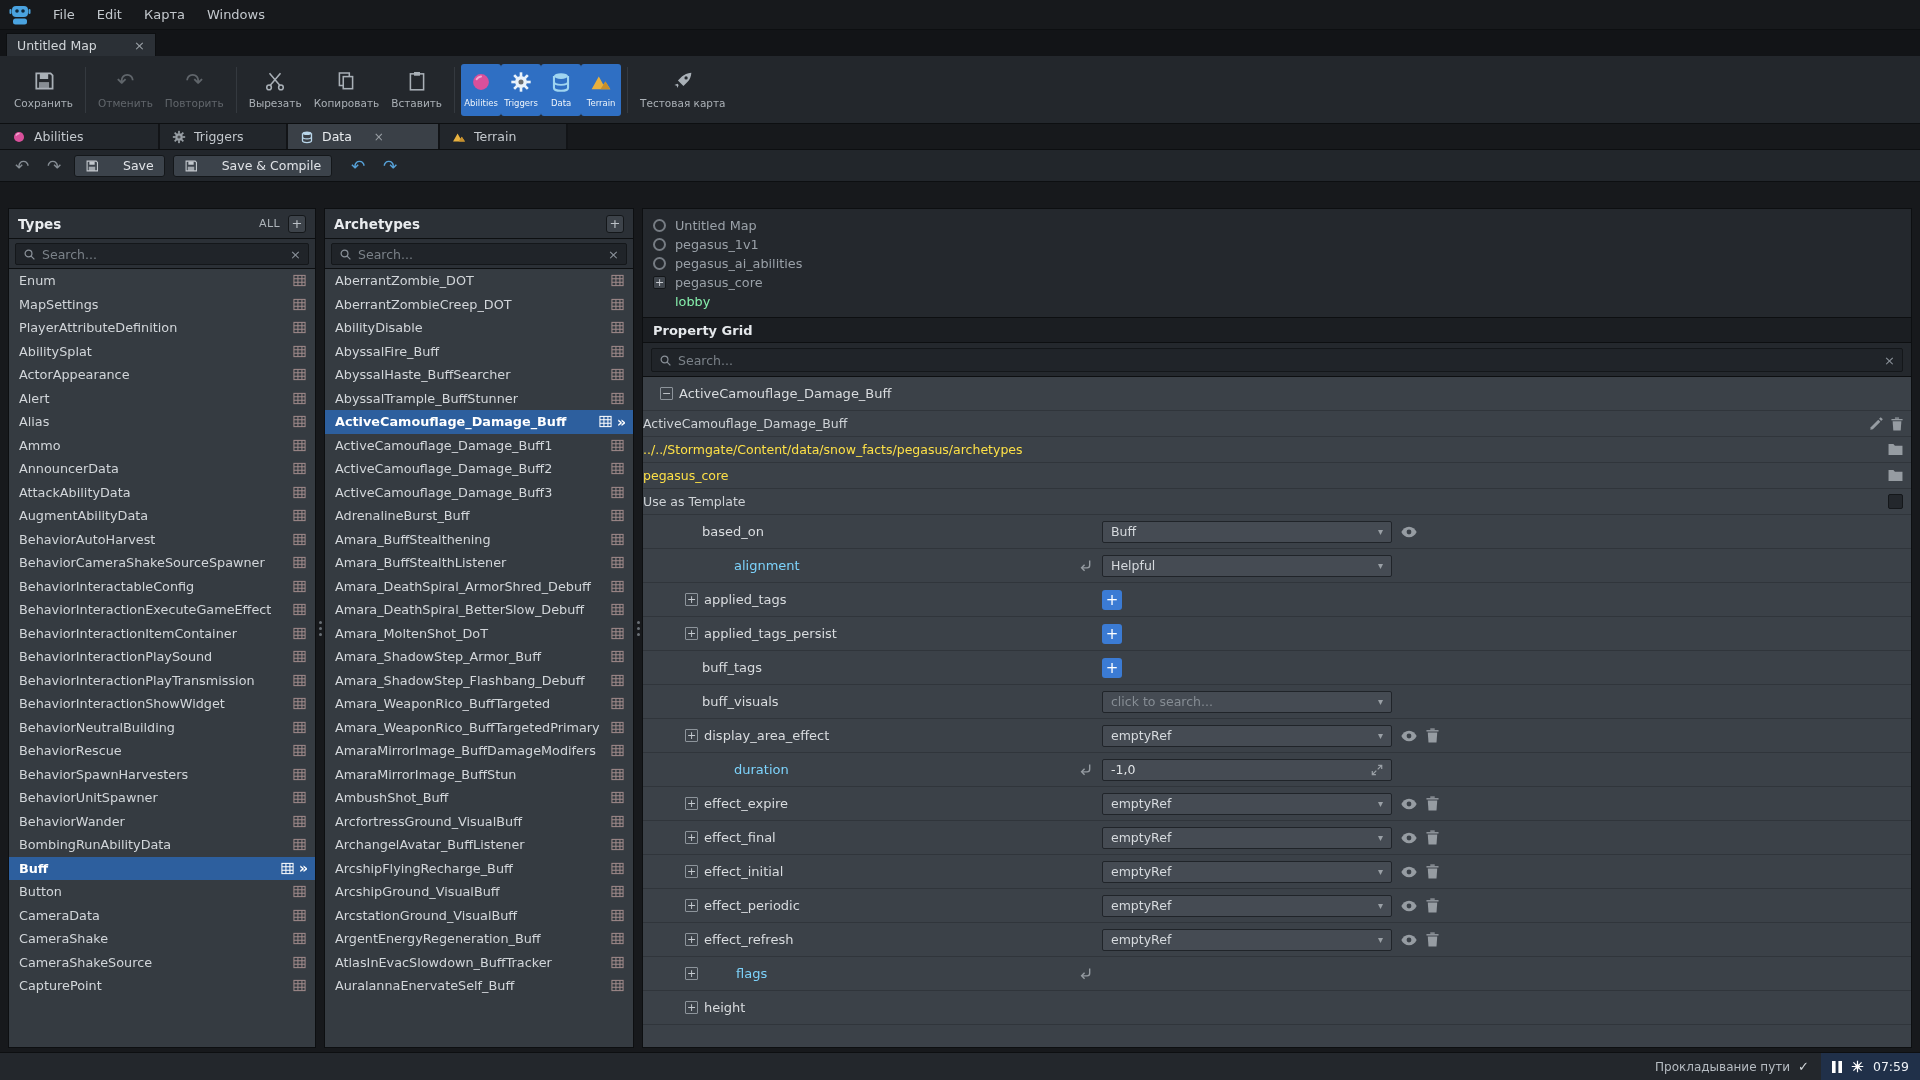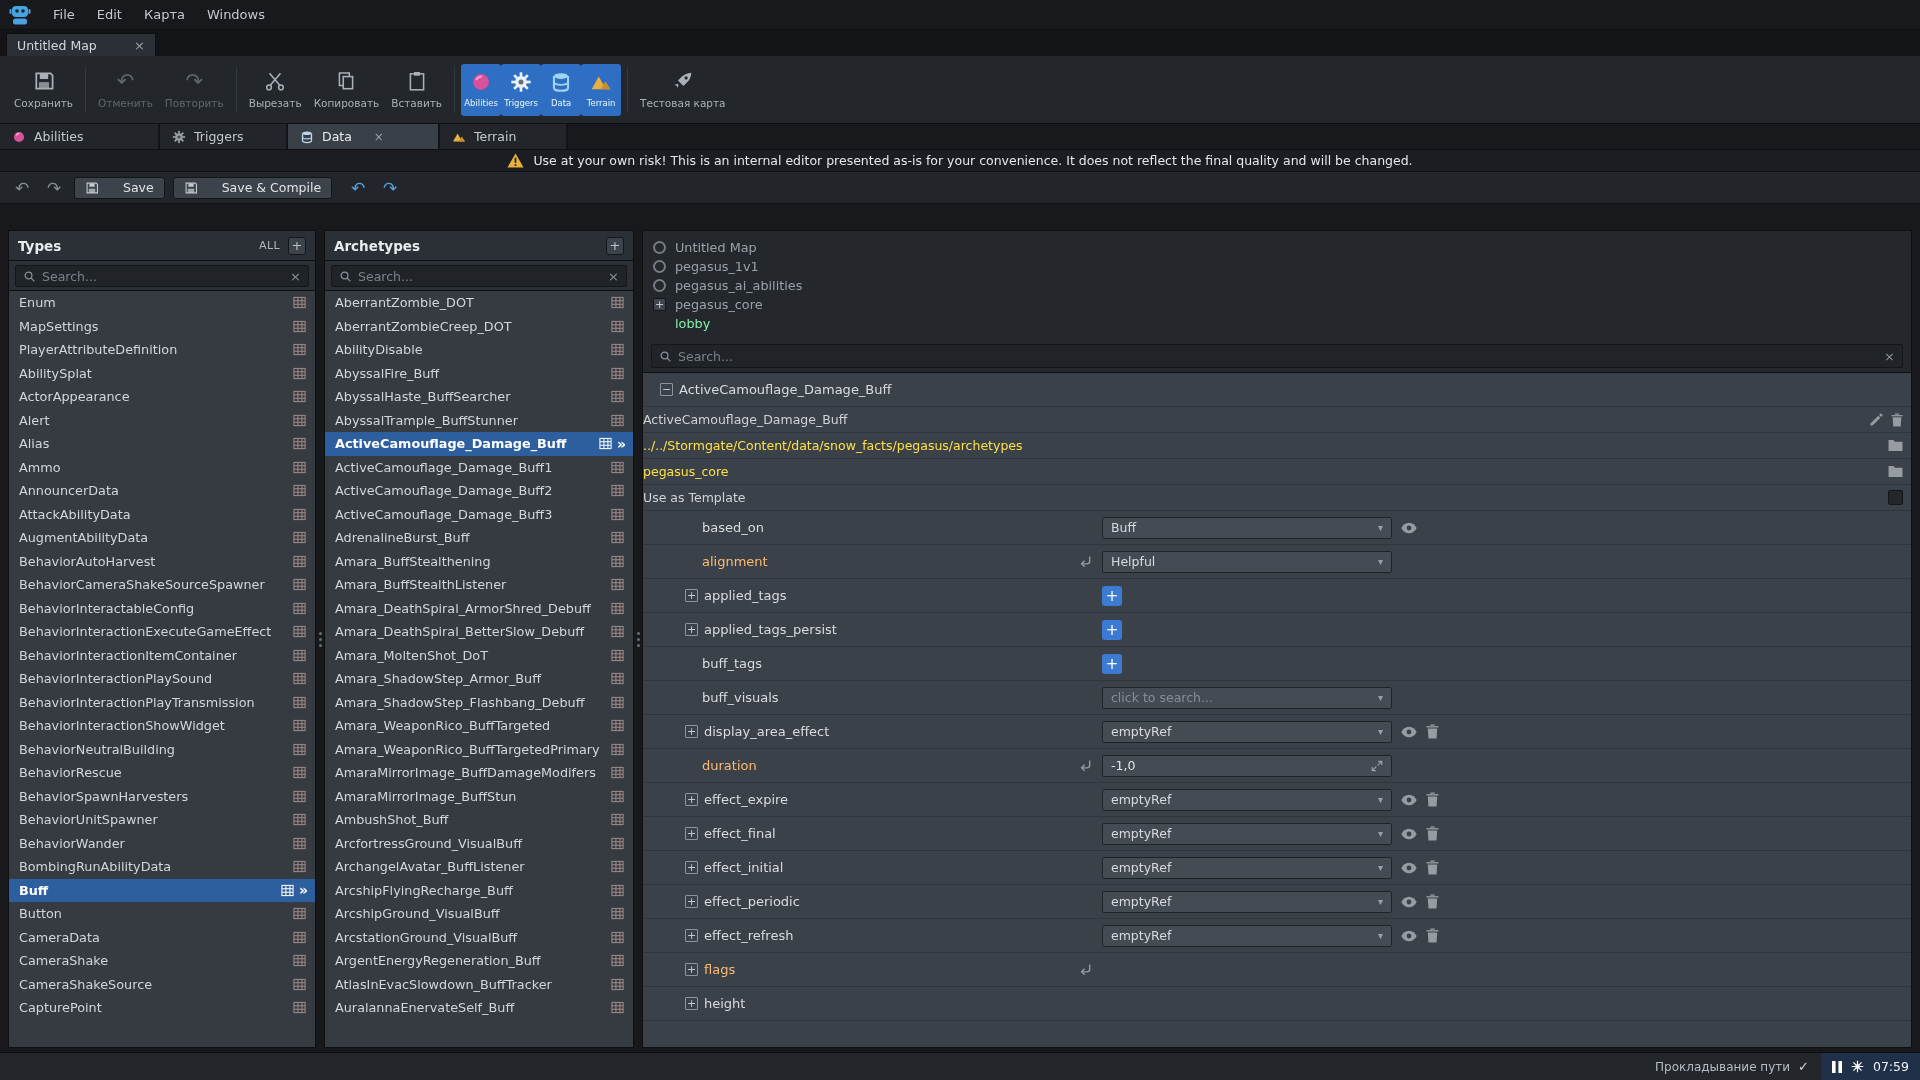--- a/index.html
+++ b/index.html
@@ -94,21 +94,21 @@
   .pg-header { height:26px; flex:none; background:#1b1e22; border-top:1px solid #0d0f11; border-bottom:1px solid #0d0f11; display:flex; align-items:center; padding:0 10px; font-weight:bold; font-size:13px; color:#e5e8eb; }
   .pg-search { height:34px; flex:none; background:#24282d; border-bottom:1px solid #0d0f11; padding:5px 8px; }
   .pg-search .search-box { height:24px; }
   .pg-body { flex:1; min-height:0; background:#3b4148; overflow:hidden; }
 
   .prow { height:34px; display:flex; align-items:center; border-bottom:1px solid #30353b; }
   .pname { width:459px; flex:none; display:flex; align-items:center; gap:6px; padding-left:59px; position:relative; }
   .pname.has-exp { padding-left:42px; }
   .pname.root { padding-left:17px; }
   .pname-label { font-size:13px; color:#d9dcdf; white-space:nowrap; }
-  .pname-label.modified { color:#fdba74; }
+  .pname-label.modified { color:#7dd3fc;margin-left:32px; }
   .expander { width:13px; height:13px; flex:none; border:1px solid #8d949b; color:#c6cbd0; background:transparent; font-size:11px; line-height:11px; display:flex; align-items:center; justify-content:center; border-radius:1px; }
   .reset { position:absolute; right:10px; width:13px; height:13px; color:#969ca2; }
   .pval { flex:1; min-width:0; display:flex; align-items:center; gap:9px; padding-right:8px; }
   .dropdown { width:290px; height:22px; background:#454b53; border:1px solid #202429; border-radius:2px; display:flex; align-items:center; gap:6px; padding:0 8px; font-size:12.5px; color:#d6dade; }
   .dropdown .dd-caret { margin-left:auto; font-size:10px; color:#9aa0a6; }
   .dropdown.placeholder .dd-label { color:#868d94; }
   .textfield { width:290px; height:22px; background:#454b53; border:1px solid #202429; border-radius:2px; display:flex; align-items:center; padding:0 8px; font-size:12.5px; color:#e2e5e8; }
   .tf-expand { margin-left:auto; width:12px; height:12px; color:#9aa0a6; }
   .add-btn { width:20px; height:20px; background:#3b7bd4; border-radius:3px; color:#fff; font-size:15px; display:flex; align-items:center; justify-content:center; }
   .pg-action { width:16px; height:16px; color:#969ca2; }
@@ -321,30 +321,20 @@
         <span class="icon">
           <svg viewBox="0 0 20 20">
             <path d="M1.5 16.5L8 5l4.2 7.4L14 9.5l4.5 7z" fill="#e8b13f"></path>
             <path d="M9.5 16.5h9L14 9.5l-1.8 2.9z" fill="#c78f2c"></path>
           </svg>
         </span>
         <span>Terrain</span>
       </div>
     </div>
 
-  <div class="warnbar">
-    <span class="icon">
-        <svg viewBox="0 0 18 16">
-          <path d="M9 .5L17.6 15.5H.4z" fill="#e8b13f"></path>
-          <rect x="8.1" y="5" width="1.8" height="5.5" fill="#1a1d21"></rect>
-          <rect x="8.1" y="12" width="1.8" height="1.8" fill="#1a1d21"></rect>
-        </svg>
-      </span>
-    <span>Use at your own risk! This is an internal editor presented as-is for your convenience. It does not reflect the final quality and will be changed.</span>
-  </div>
 
   <div class="actionbar">
     <span class="arrow">↶</span>
     <span class="arrow">↷</span>
     <div class="abtn">
       <span class="icon">
           <svg viewBox="0 0 20 20">
             <path d="M3 3h13l1.8 1.8V17H3z" fill="none" stroke="currentColor" stroke-width="1.6"></path>
             <rect x="6.2" y="3.6" width="7.6" height="4.6" fill="currentColor"></rect>
             <rect x="5.4" y="11" width="9.2" height="6" fill="currentColor" opacity=".75"></rect>
@@ -1128,20 +1118,23 @@
           <div class="tree-item">
             <span class="icon ti-icon plusbox">+</span>
             <span>pegasus_core</span>
           </div>
           <div class="tree-item bright">
             <span class="ti-icon"></span>
             <span>lobby</span>
           </div>
         </div>
 
+      <div class="pg-header">
+        <span>Property Grid</span>
+      </div>
       <div class="pg-search">
         <div class="search-box">
           <span class="icon s-icon">
               <svg viewBox="0 0 16 16" fill="none" stroke="currentColor" stroke-width="1.5">
                 <circle cx="6.8" cy="6.8" r="4.2"></circle>
                 <path d="M10 10l4 4"></path>
               </svg>
             </span>
           <input placeholder="Search..." style="">
           <span class="close-x">×</span>

